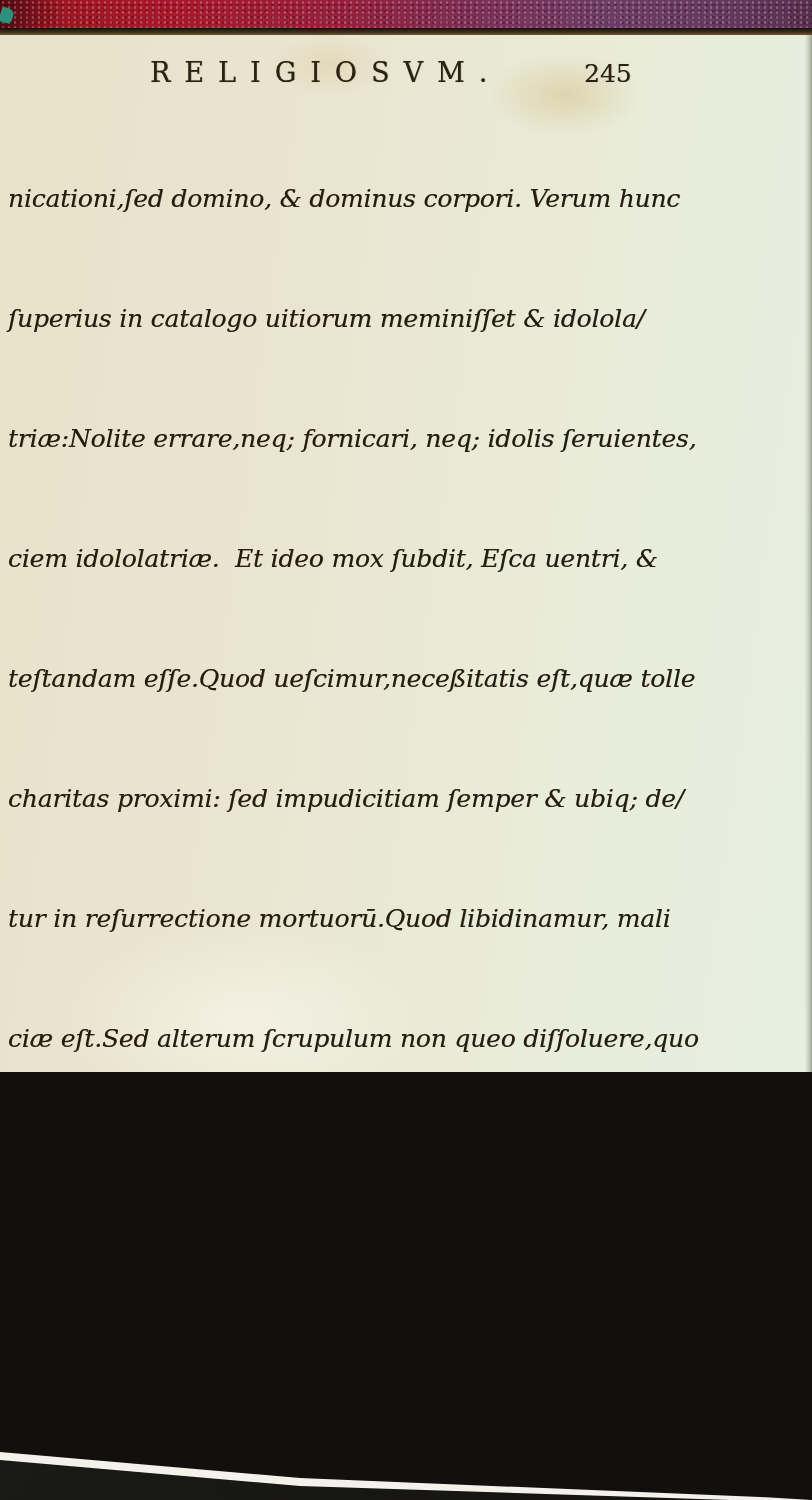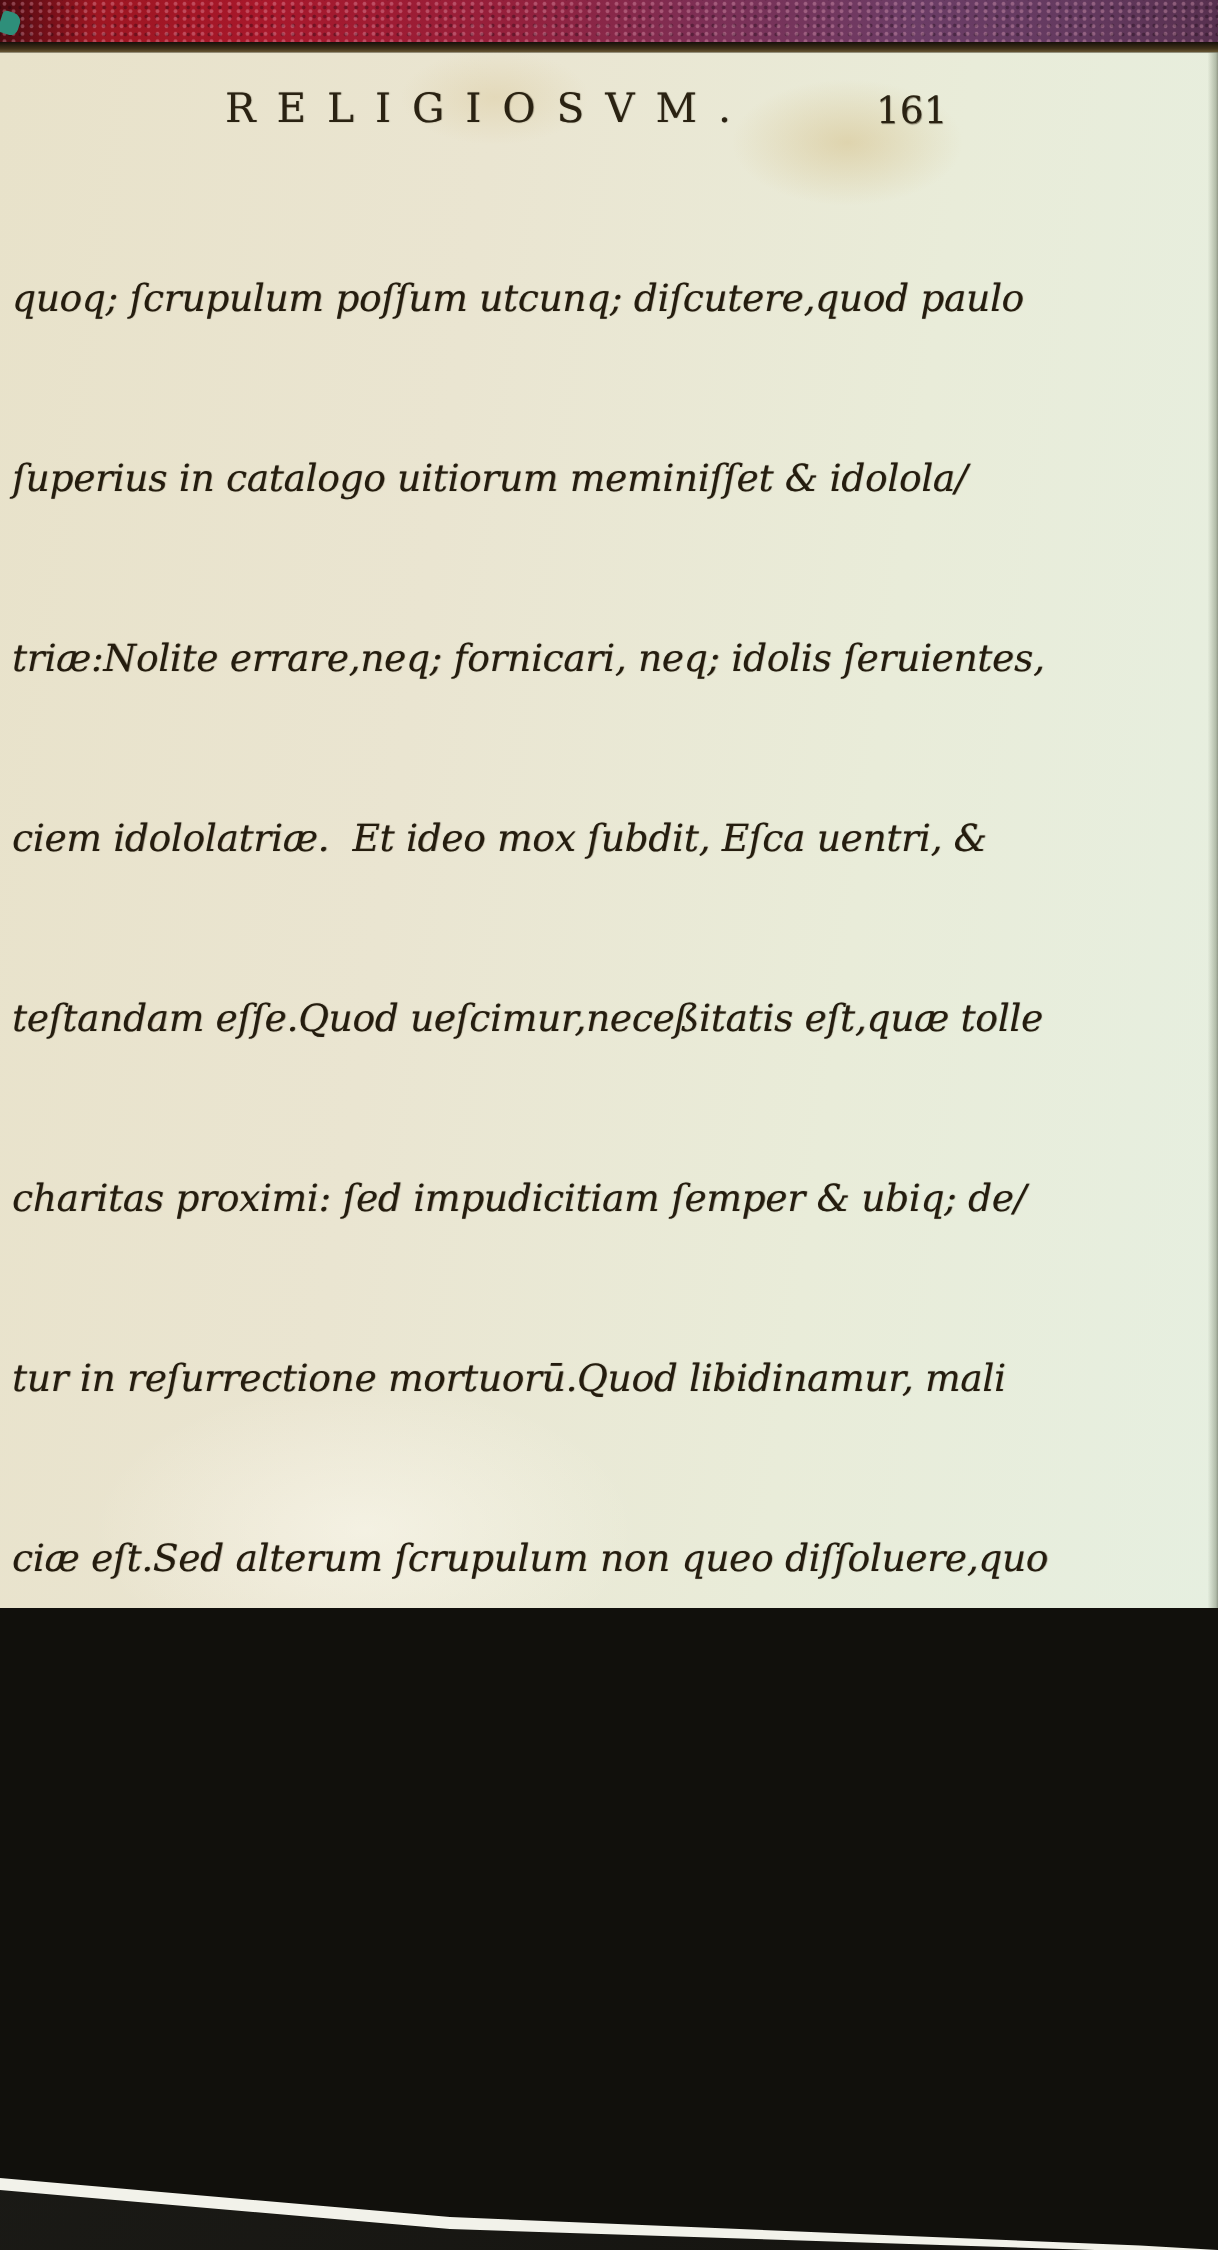--- a/index.html
+++ b/index.html
@@ -80,25 +80,25 @@
   <div class="binding">
     <div class="teal-speck"></div>
   </div>
 
   <div class="page-top-edge"></div>
 
   <div class="page">
 
     <div class="running-head">
       <span class="head-title">RELIGIOSVM.</span>
-      <span class="page-number">161</span>
+      <span class="page-number">245</span>
     </div>
 
     <div class="text-block">
-      <div class="text-line">quoq; ſcrupulum poſſum utcunq; diſcutere,quod paulo</div>
+      <div class="text-line">nicationi,ſed domino, &amp; dominus corpori. Verum hunc</div>
       <div class="text-line">ſuperius in catalogo uitiorum meminiſſet &amp; idolola/</div>
       <div class="text-line">triæ:Nolite errare,neq; fornicari, neq; idolis ſeruientes,</div>
       <div class="text-line">ciem idololatriæ.  Et ideo mox ſubdit, Eſca uentri, &amp;</div>
       <div class="text-line">teſtandam eſſe.Quod ueſcimur,neceßitatis eſt,quæ tolle</div>
       <div class="text-line">charitas proximi: ſed impudicitiam ſemper &amp; ubiq; de/</div>
       <div class="text-line">tur in reſurrectione mortuorū.Quod libidinamur, mali</div>
       <div class="text-line">ciæ eſt.Sed alterum ſcrupulum non queo diſſoluere,quo</div>
       
       
       

